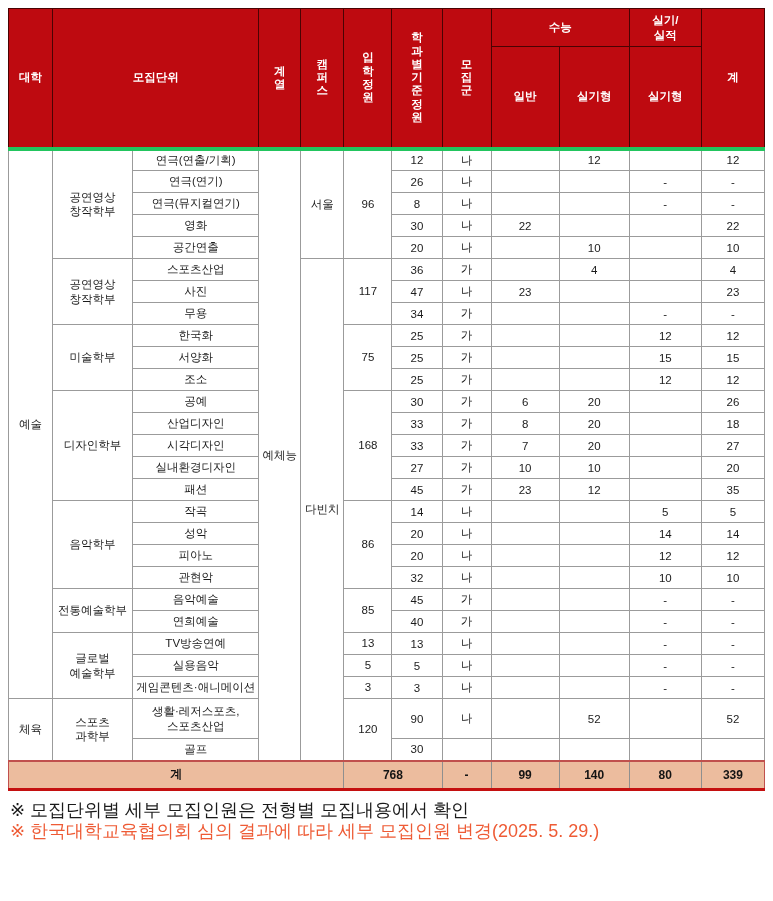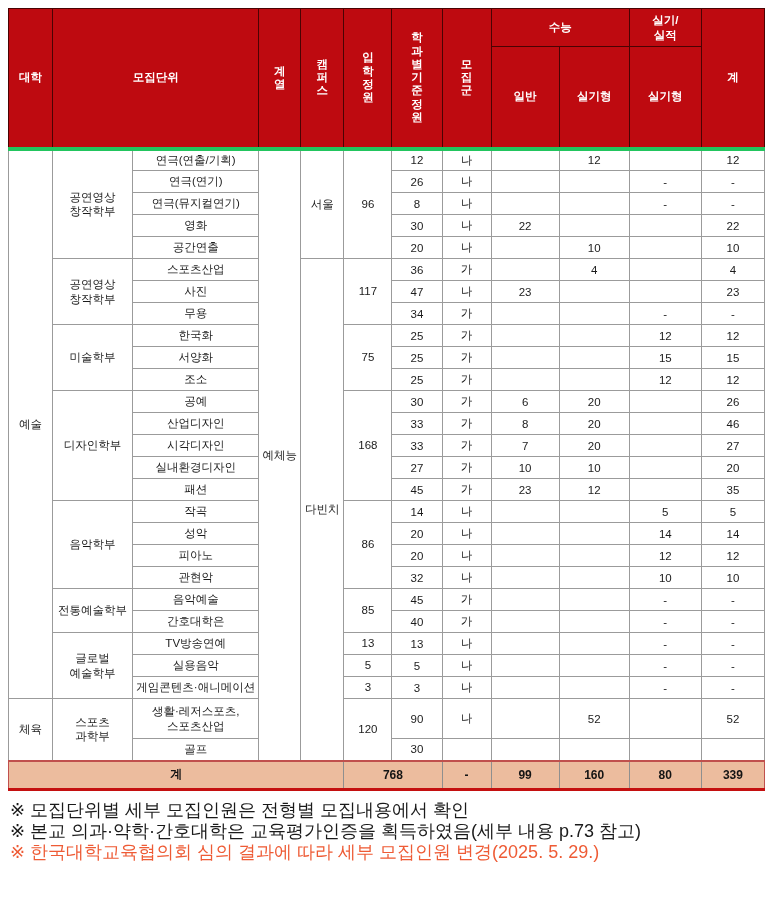--- a/index.html
+++ b/index.html
@@ -210,21 +210,21 @@
           <td></td>
           <td>26</td>
         </tr>
         <tr>
           <td class="pre">산업디자인</td>
           <td>33</td>
           <td>가</td>
           <td>8</td>
           <td>20</td>
           <td></td>
-          <td>46</td>
+          <td>18</td>
         </tr>
         <tr>
           <td class="pre">시각디자인</td>
           <td>33</td>
           <td>가</td>
           <td>7</td>
           <td>20</td>
           <td></td>
           <td>27</td>
         </tr>
@@ -289,21 +289,21 @@
           <td class="pre">음악예술</td>
           <td class="merge" rowspan="2">85</td>
           <td>45</td>
           <td>가</td>
           <td></td>
           <td></td>
           <td>-</td>
           <td>-</td>
         </tr>
         <tr>
-          <td class="pre">간호대학은</td>
+          <td class="pre">연희예술</td>
           <td>40</td>
           <td>가</td>
           <td></td>
           <td></td>
           <td>-</td>
           <td>-</td>
         </tr>
         <tr>
           <td class="pre merge" rowspan="3">글로벌
 예술학부</td>
@@ -359,25 +359,24 @@
           <td></td>
           <td></td>
         </tr>
       </tbody>
     <tfoot>
       <tr class="total">
         <td colspan="5">계</td>
         <td colspan="2">768</td>
         <td>-</td>
         <td>99</td>
-        <td>160</td>
+        <td>140</td>
         <td>80</td>
         <td>339</td>
       </tr>
     </tfoot>
   </table>
 </div>
 
 <div class="notes">
   <div class="note">※ 모집단위별 세부 모집인원은 전형별 모집내용에서 확인</div>
-  <div class="note">※ 본교 의과·약학·간호대학은 교육평가인증을 획득하였음(세부 내용 p.73 참고)</div>
   <div class="note red">※ 한국대학교육협의회 심의 결과에 따라 세부 모집인원 변경(2025. 5. 29.)</div>
 </div>
 
 </body></html>

